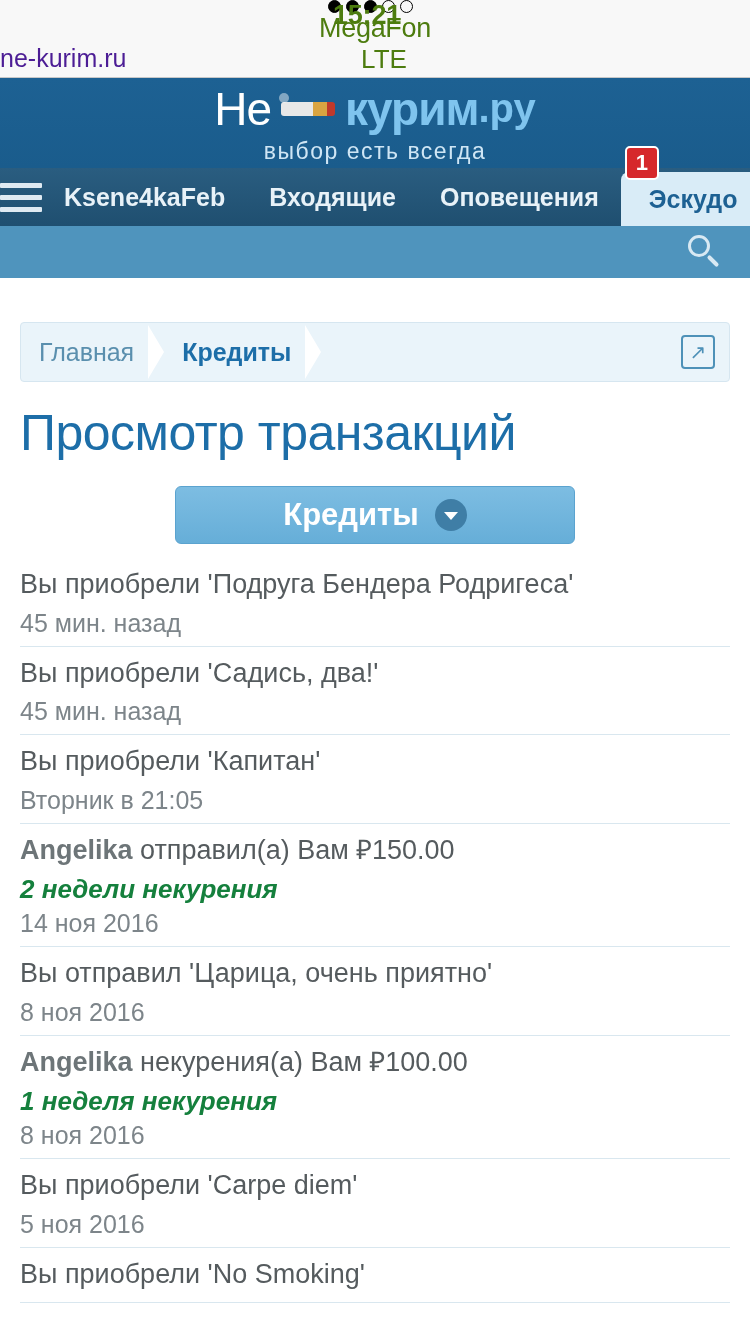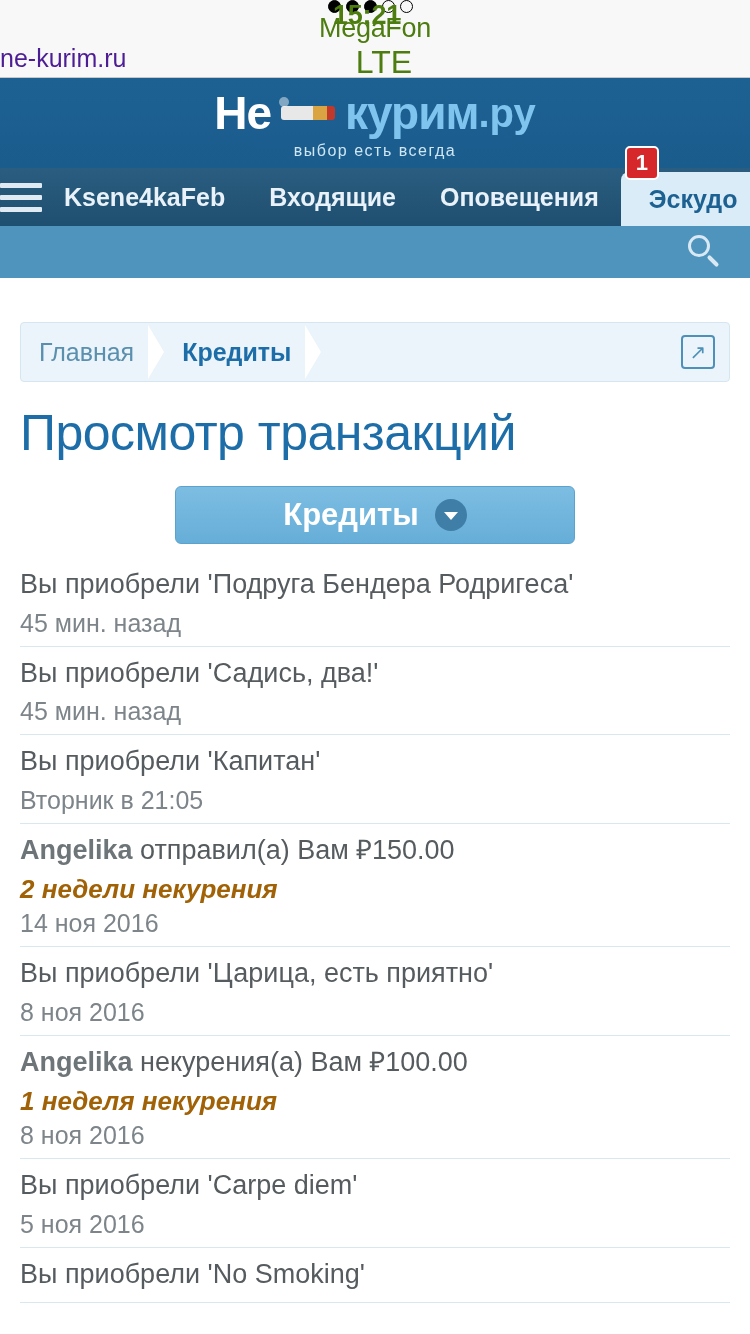--- a/index.html
+++ b/index.html
@@ -19,21 +19,21 @@
     padding: 0 14px;
     font-size: 26px;
     color: #4d7c0f;
     position: relative;
     flex-direction: column;
   }
   .carrier-dots { display: flex; align-items: center; gap: 5px; margin-right: 10px; }
   .dot { width: 13px; height: 13px; border-radius: 50%; border: 1.5px solid #000; }
   .dot.filled { background: #000; }
   .carrier-name { font-size: 27px; letter-spacing: -0.3px; }
-  .net-type { font-size: 32px; margin-left: 18px; }
+  .net-type { font-size: 26px; margin-left: 18px; }
   .clock {
     position: absolute; left: 0; right: 16px; text-align: center;
     font-size: 27px; font-weight: bold; letter-spacing: -0.2px;
   }
   .battery-area { margin-left: auto; display: flex; align-items: center; gap: 8px; }
   .batt-pct { font-size: 26px; }
   .batt-shell {
     width: 46px; height: 22px; border: 2px solid #000; border-radius: 4px;
     padding: 2px; position: relative;
   }
@@ -54,38 +54,38 @@
   
   .site-header {
     height: 90px;
     background: linear-gradient(#1d6193, #1a5c8c);
     display: flex; align-items: center; justify-content: center;
     position: relative;
   }
   .logo { display: flex; align-items: center; flex-direction: column; }
   .logo-row { display: flex; align-items: center; }
   .logo-ne {
-    font-size: 46px; font-weight: bold; color: #ffffff;
+    font-size: 46px; font-weight: normal; color: #ffffff;
     font-family: "Liberation Sans", sans-serif; letter-spacing: -1px;
   }
   .logo-cig {
     width: 54px; height: 14px; margin: 0 10px;
     background: linear-gradient(90deg,#e8e8e8 0 60%, #d9a441 60% 85%, #c0392b 85% 100%);
     border-radius: 3px; position: relative;
   }
   .logo-cig:before{
     content:""; position:absolute; left:-2px; top:-9px; width:10px; height:10px;
     border-radius:50%; background:rgba(255,255,255,.45);
   }
   .logo-kurim {
     font-size: 46px; font-weight: bold; color: #7fc4ee; letter-spacing: -1px;
   }
   .logo-ru { font-size: 40px; font-weight: bold; color: #7fc4ee; }
   .logo-tag {
-    font-size: 16px; color: #cfe6f5; letter-spacing: 1.5px; margin-top: 2px;
+    font-size: 23px; color: #cfe6f5; letter-spacing: 1.5px; margin-top: 2px;
   }
 
   
   .navbar {
     height: 58px;
     background: linear-gradient(#2a5d80, #1f4f70);
     display: flex; align-items: stretch;
     position: relative;
   }
   .burger {
@@ -176,21 +176,21 @@
   .caret-circle i {
     display: block; width: 0; height: 0;
     border-left: 7px solid transparent; border-right: 7px solid transparent;
     border-top: 8px solid #ffffff; margin-top: 2px;
   }
 
   .tx-list { margin-top: 14px; }
   .tx-row { border-bottom: 1px solid #d9e7ef; padding: 6px 0 8px 0; }
   .tx-main { font-size: 27px; color: #555b5e; line-height: 1.5; }
   .tx-main .user { color: #6d7578; font-weight: bold; }
-  .tx-note { font-size: 26px; color: #a16207; font-style: italic; font-weight: bold; margin-top: 4px; }
+  .tx-note { font-size: 26px; color: #15803d; font-style: italic; font-weight: bold; margin-top: 4px; }
   .tx-time { font-size: 25px; color: #7d858a; margin-top: 4px; }
 </style>
 </head>
 <body>
 
 <div class="statusbar">
   <div class="carrier-dots">
     <span class="dot filled"></span>
       <span class="dot filled"></span>
       <span class="dot filled"></span>
@@ -287,21 +287,21 @@
       <div class="tx-time">Вторник в 21:05</div>
     </div>
 
     <div class="tx-row">
       <div class="tx-main"><span class="user">Angelika</span><span> отправил(а) Вам ₽150.00</span></div>
       <div class="tx-note">2 недели некурения</div>
       <div class="tx-time">14 ноя 2016</div>
     </div>
 
     <div class="tx-row">
-      <div class="tx-main">Вы приобрели 'Царица, есть приятно'</div>
+      <div class="tx-main">Вы отправил 'Царица, очень приятно'</div>
       <div class="tx-time">8 ноя 2016</div>
     </div>
 
     <div class="tx-row">
       <div class="tx-main"><span class="user">Angelika</span><span> некурения(а) Вам ₽100.00</span></div>
       <div class="tx-note">1 неделя некурения</div>
       <div class="tx-time">8 ноя 2016</div>
     </div>
 
     <div class="tx-row">

